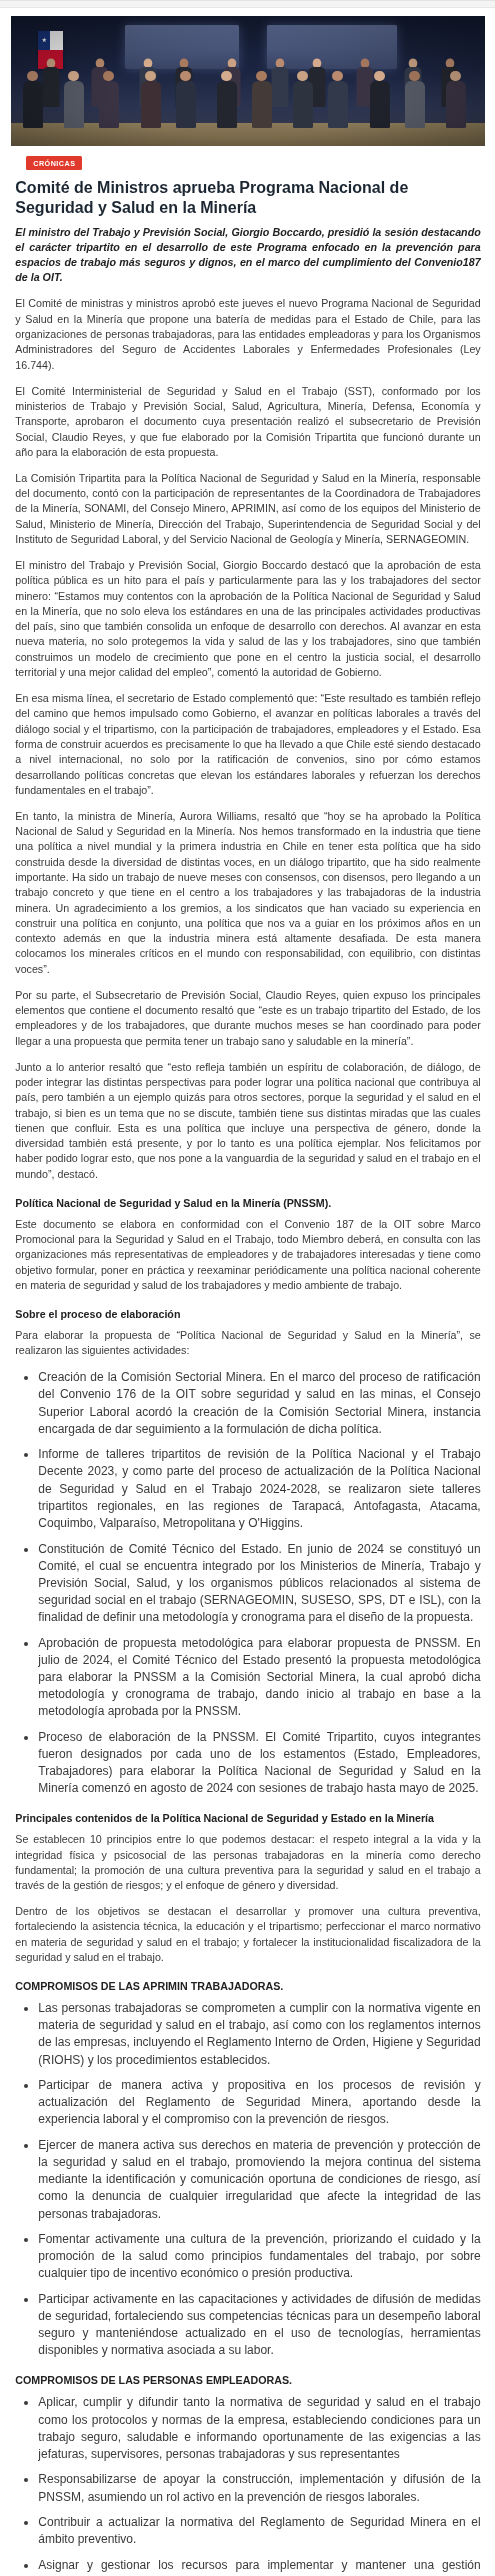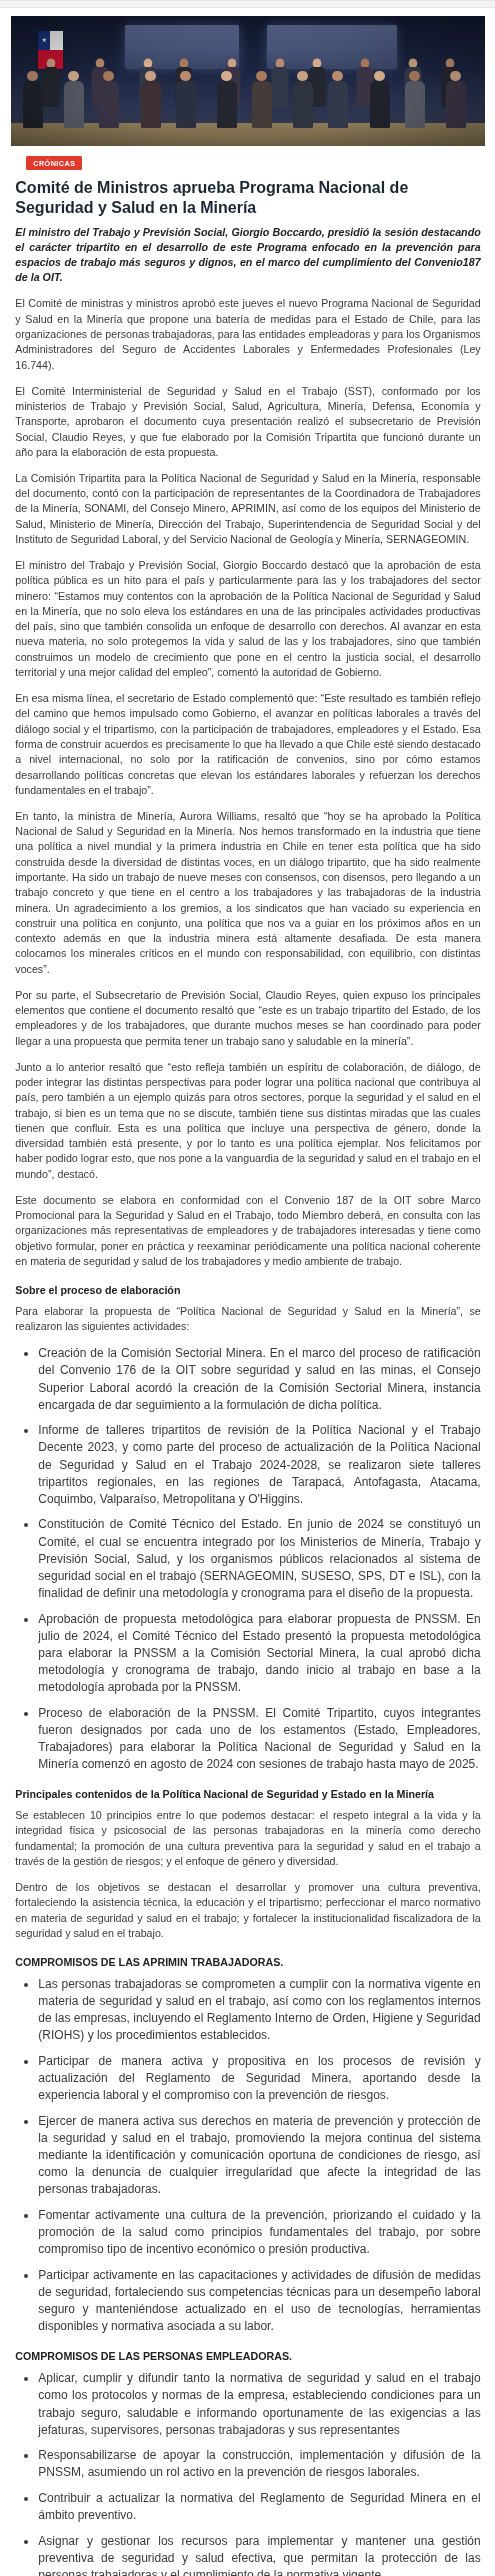--- a/index.html
+++ b/index.html
@@ -190,39 +190,40 @@
   <div class="body">
       <p class="lead">El ministro del Trabajo y Previsión Social, Giorgio Boccardo, presidió la sesión destacando el carácter tripartito en el desarrollo de este Programa enfocado en la prevención para espacios de trabajo más seguros y dignos, en el marco del cumplimiento del Convenio187 de la OIT.</p>
       <p>El Comité de ministras y ministros aprobó este jueves el nuevo Programa Nacional de Seguridad y Salud en la Minería que propone una batería de medidas para el Estado de Chile, para las organizaciones de personas trabajadoras, para las entidades empleadoras y para los Organismos Administradores del Seguro de Accidentes Laborales y Enfermedades Profesionales (Ley 16.744).</p>
       <p>El Comité Interministerial de Seguridad y Salud en el Trabajo (SST), conformado por los ministerios de Trabajo y Previsión Social, Salud, Agricultura, Minería, Defensa, Economía y Transporte, aprobaron el documento cuya presentación realizó el subsecretario de Previsión Social, Claudio Reyes, y que fue elaborado por la Comisión Tripartita que funcionó durante un año para la elaboración de esta propuesta.</p>
       <p>La Comisión Tripartita para la Política Nacional de Seguridad y Salud en la Minería, responsable del documento, contó con la participación de representantes de la Coordinadora de Trabajadores de la Minería, SONAMI, del Consejo Minero, APRIMIN, así como de los equipos del Ministerio de Salud, Ministerio de Minería, Dirección del Trabajo, Superintendencia de Seguridad Social y del Instituto de Seguridad Laboral, y del Servicio Nacional de Geología y Minería, SERNAGEOMIN.</p>
       <p>El ministro del Trabajo y Previsión Social, Giorgio Boccardo destacó que la aprobación de esta política pública es un hito para el país y particularmente para las y los trabajadores del sector minero: “Estamos muy contentos con la aprobación de la Política Nacional de Seguridad y Salud en la Minería, que no solo eleva los estándares en una de las principales actividades productivas del país, sino que también consolida un enfoque de desarrollo con derechos. Al avanzar en esta nueva materia, no solo protegemos la vida y salud de las y los trabajadores, sino que también construimos un modelo de crecimiento que pone en el centro la justicia social, el desarrollo territorial y una mejor calidad del empleo”, comentó la autoridad de Gobierno.</p>
       <p>En esa misma línea, el secretario de Estado complementó que: “Este resultado es también reflejo del camino que hemos impulsado como Gobierno, el avanzar en políticas laborales a través del diálogo social y el tripartismo, con la participación de trabajadores, empleadores y el Estado. Esa forma de construir acuerdos es precisamente lo que ha llevado a que Chile esté siendo destacado a nivel internacional, no solo por la ratificación de convenios, sino por cómo estamos desarrollando políticas concretas que elevan los estándares laborales y refuerzan los derechos fundamentales en el trabajo”.</p>
       <p>En tanto, la ministra de Minería, Aurora Williams, resaltó que “hoy se ha aprobado la Política Nacional de Salud y Seguridad en la Minería. Nos hemos transformado en la industria que tiene una política a nivel mundial y la primera industria en Chile en tener esta política que ha sido construida desde la diversidad de distintas voces, en un diálogo tripartito, que ha sido realmente importante. Ha sido un trabajo de nueve meses con consensos, con disensos, pero llegando a un trabajo concreto y que tiene en el centro a los trabajadores y las trabajadoras de la industria minera. Un agradecimiento a los gremios, a los sindicatos que han vaciado su experiencia en construir una política en conjunto, una política que nos va a guiar en los próximos años en un contexto además en que la industria minera está altamente desafiada. De esta manera colocamos los minerales críticos en el mundo con responsabilidad, con equilibrio, con distintas voces”.</p>
       <p>Por su parte, el Subsecretario de Previsión Social, Claudio Reyes, quien expuso los principales elementos que contiene el documento resaltó que “este es un trabajo tripartito del Estado, de los empleadores y de los trabajadores, que durante muchos meses se han coordinado para poder llegar a una propuesta que permita tener un trabajo sano y saludable en la minería”.</p>
       <p>Junto a lo anterior resaltó que “esto refleja también un espíritu de colaboración, de diálogo, de poder integrar las distintas perspectivas para poder lograr una política nacional que contribuya al país, pero también a un ejemplo quizás para otros sectores, porque la seguridad y el salud en el trabajo, si bien es un tema que no se discute, también tiene sus distintas miradas que las cuales tienen que confluir. Esta es una política que incluye una perspectiva de género, donde la diversidad también está presente, y por lo tanto es una política ejemplar. Nos felicitamos por haber podido lograr esto, que nos pone a la vanguardia de la seguridad y salud en el trabajo en el mundo”, destacó.</p>
+      <h3 class="sub-heading">Política Nacional de Seguridad y Salud en la Minería (PNSSM).</h3>
       <p>Este documento se elabora en conformidad con el Convenio 187 de la OIT sobre Marco Promocional para la Seguridad y Salud en el Trabajo, todo Miembro deberá, en consulta con las organizaciones más representativas de empleadores y de trabajadores interesadas y tiene como objetivo formular, poner en práctica y reexaminar periódicamente una política nacional coherente en materia de seguridad y salud de los trabajadores y medio ambiente de trabajo.</p>
       <h3 class="sub-heading">Sobre el proceso de elaboración</h3>
       <p>Para elaborar la propuesta de “Política Nacional de Seguridad y Salud en la Minería”, se realizaron las siguientes actividades:</p>
       <ul>
         <li>Creación de la Comisión Sectorial Minera. En el marco del proceso de ratificación del Convenio 176 de la OIT sobre seguridad y salud en las minas, el Consejo Superior Laboral acordó la creación de la Comisión Sectorial Minera, instancia encargada de dar seguimiento a la formulación de dicha política.</li>
         <li>Informe de talleres tripartitos de revisión de la Política Nacional y el Trabajo Decente 2023, y como parte del proceso de actualización de la Política Nacional de Seguridad y Salud en el Trabajo 2024-2028, se realizaron siete talleres tripartitos regionales, en las regiones de Tarapacá, Antofagasta, Atacama, Coquimbo, Valparaíso, Metropolitana y O'Higgins.</li>
         <li>Constitución de Comité Técnico del Estado. En junio de 2024 se constituyó un Comité, el cual se encuentra integrado por los Ministerios de Minería, Trabajo y Previsión Social, Salud, y los organismos públicos relacionados al sistema de seguridad social en el trabajo (SERNAGEOMIN, SUSESO, SPS, DT e ISL), con la finalidad de definir una metodología y cronograma para el diseño de la propuesta.</li>
         <li>Aprobación de propuesta metodológica para elaborar propuesta de PNSSM. En julio de 2024, el Comité Técnico del Estado presentó la propuesta metodológica para elaborar la PNSSM a la Comisión Sectorial Minera, la cual aprobó dicha metodología y cronograma de trabajo, dando inicio al trabajo en base a la metodología aprobada por la PNSSM.</li>
         <li>Proceso de elaboración de la PNSSM. El Comité Tripartito, cuyos integrantes fueron designados por cada uno de los estamentos (Estado, Empleadores, Trabajadores) para elaborar la Política Nacional de Seguridad y Salud en la Minería comenzó en agosto de 2024 con sesiones de trabajo hasta mayo de 2025.</li>
       </ul>
       <h3 class="sub-heading">Principales contenidos de la Política Nacional de Seguridad y Estado en la Minería</h3>
       <p>Se establecen 10 principios entre lo que podemos destacar: el respeto integral a la vida y la integridad física y psicosocial de las personas trabajadoras en la minería como derecho fundamental; la promoción de una cultura preventiva para la seguridad y salud en el trabajo a través de la gestión de riesgos; y el enfoque de género y diversidad.</p>
       <p>Dentro de los objetivos se destacan el desarrollar y promover una cultura preventiva, fortaleciendo la asistencia técnica, la educación y el tripartismo; perfeccionar el marco normativo en materia de seguridad y salud en el trabajo; y fortalecer la institucionalidad fiscalizadora de la seguridad y salud en el trabajo.</p>
       <h3 class="sub-heading">COMPROMISOS DE LAS APRIMIN TRABAJADORAS.</h3>
       <ul>
         <li>Las personas trabajadoras se comprometen a cumplir con la normativa vigente en materia de seguridad y salud en el trabajo, así como con los reglamentos internos de las empresas, incluyendo el Reglamento Interno de Orden, Higiene y Seguridad (RIOHS) y los procedimientos establecidos.</li>
         <li>Participar de manera activa y propositiva en los procesos de revisión y actualización del Reglamento de Seguridad Minera, aportando desde la experiencia laboral y el compromiso con la prevención de riesgos.</li>
         <li>Ejercer de manera activa sus derechos en materia de prevención y protección de la seguridad y salud en el trabajo, promoviendo la mejora continua del sistema mediante la identificación y comunicación oportuna de condiciones de riesgo, así como la denuncia de cualquier irregularidad que afecte la integridad de las personas trabajadoras.</li>
-        <li>Fomentar activamente una cultura de la prevención, priorizando el cuidado y la promoción de la salud como principios fundamentales del trabajo, por sobre compromiso tipo de incentivo económico o presión productiva.</li>
+        <li>Fomentar activamente una cultura de la prevención, priorizando el cuidado y la promoción de la salud como principios fundamentales del trabajo, por sobre cualquier tipo de incentivo económico o presión productiva.</li>
         <li>Participar activamente en las capacitaciones y actividades de difusión de medidas de seguridad, fortaleciendo sus competencias técnicas para un desempeño laboral seguro y manteniéndose actualizado en el uso de tecnologías, herramientas disponibles y normativa asociada a su labor.</li>
       </ul>
       <h3 class="sub-heading">COMPROMISOS DE LAS PERSONAS EMPLEADORAS.</h3>
       <ul>
         <li>Aplicar, cumplir y difundir tanto la normativa de seguridad y salud en el trabajo como los protocolos y normas de la empresa, estableciendo condiciones para un trabajo seguro, saludable e informando oportunamente de las exigencias a las jefaturas, supervisores, personas trabajadoras y sus representantes</li>
         <li>Responsabilizarse de apoyar la construcción, implementación y difusión de la PNSSM, asumiendo un rol activo en la prevención de riesgos laborales.</li>
         <li>Contribuir a actualizar la normativa del Reglamento de Seguridad Minera en el ámbito preventivo.</li>
         <li>Asignar y gestionar los recursos para implementar y mantener una gestión preventiva de seguridad y salud efectiva, que permitan la protección de las personas trabajadoras y el cumplimiento de la normativa vigente.</li>
         <li>Entregar elementos de protección personal certificados y adecuados a los riesgos presentes a los lugares de trabajo, y a las características de las personas trabajadoras.</li>
       </ul>

